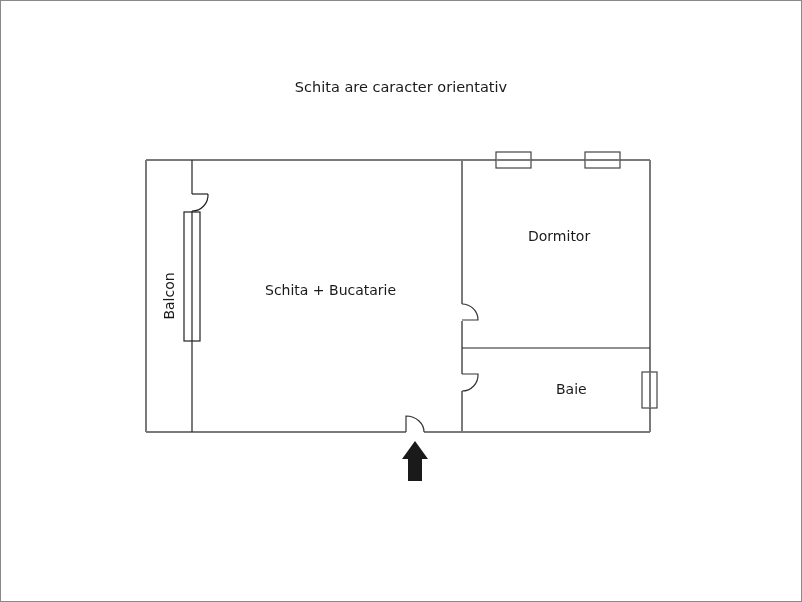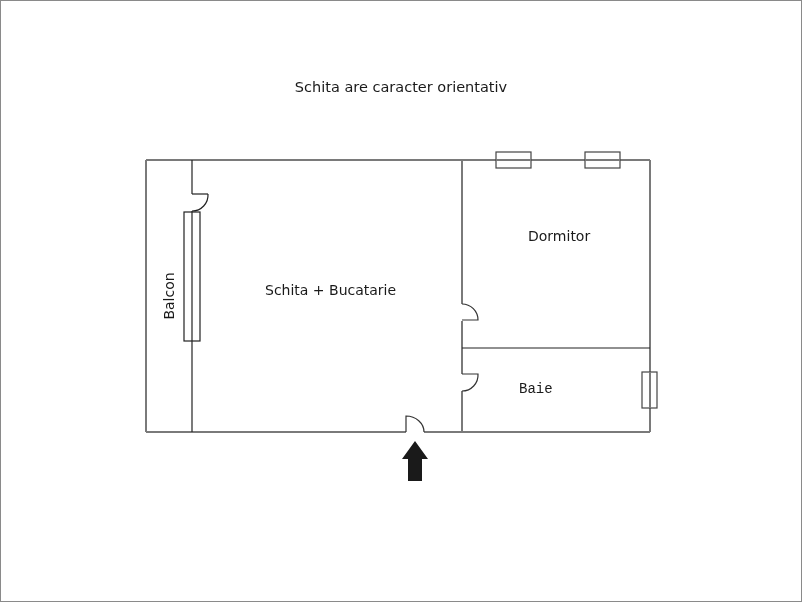--- a/index.html
+++ b/index.html
@@ -5,21 +5,21 @@
   html, body { margin: 0; padding: 0; background: #ffffff; }
   body { width: 802px; height: 602px; position: relative; overflow: hidden;
          font-family: "DejaVu Sans", sans-serif; }
   .frame { position: absolute; left: 0; top: 0; width: 800px; height: 600px;
            border: 1px solid #8a8a8a; box-sizing: content-box; }
   svg.plan { position: absolute; left: 0; top: 0; }
   .lbl { position: absolute; color: #1a1a1a; font-size: 14px; white-space: nowrap; }
   .title { left: 0; width: 802px; top: 79px; text-align: center; font-size: 14.5px; }
   .dorm { left: 528px; top: 228px; }
   .living { left: 265px; top: 282px; }
-  .baie { left: 519px; top: 381px; font-family: Liberation Mono, monospace; }
+  .baie { left: 556px; top: 381px; }
   .balcon { left: 169px; top: 296px; transform: translate(-50%, -50%) rotate(-90deg); transform-origin: center; }
 </style>
 </head>
 <body>
 
 <div class="frame"></div>
 
 <svg class="plan" width="802" height="602" viewBox="0 0 802 602">
   <g fill="none" stroke="#7a7a7a" stroke-width="2">
 

